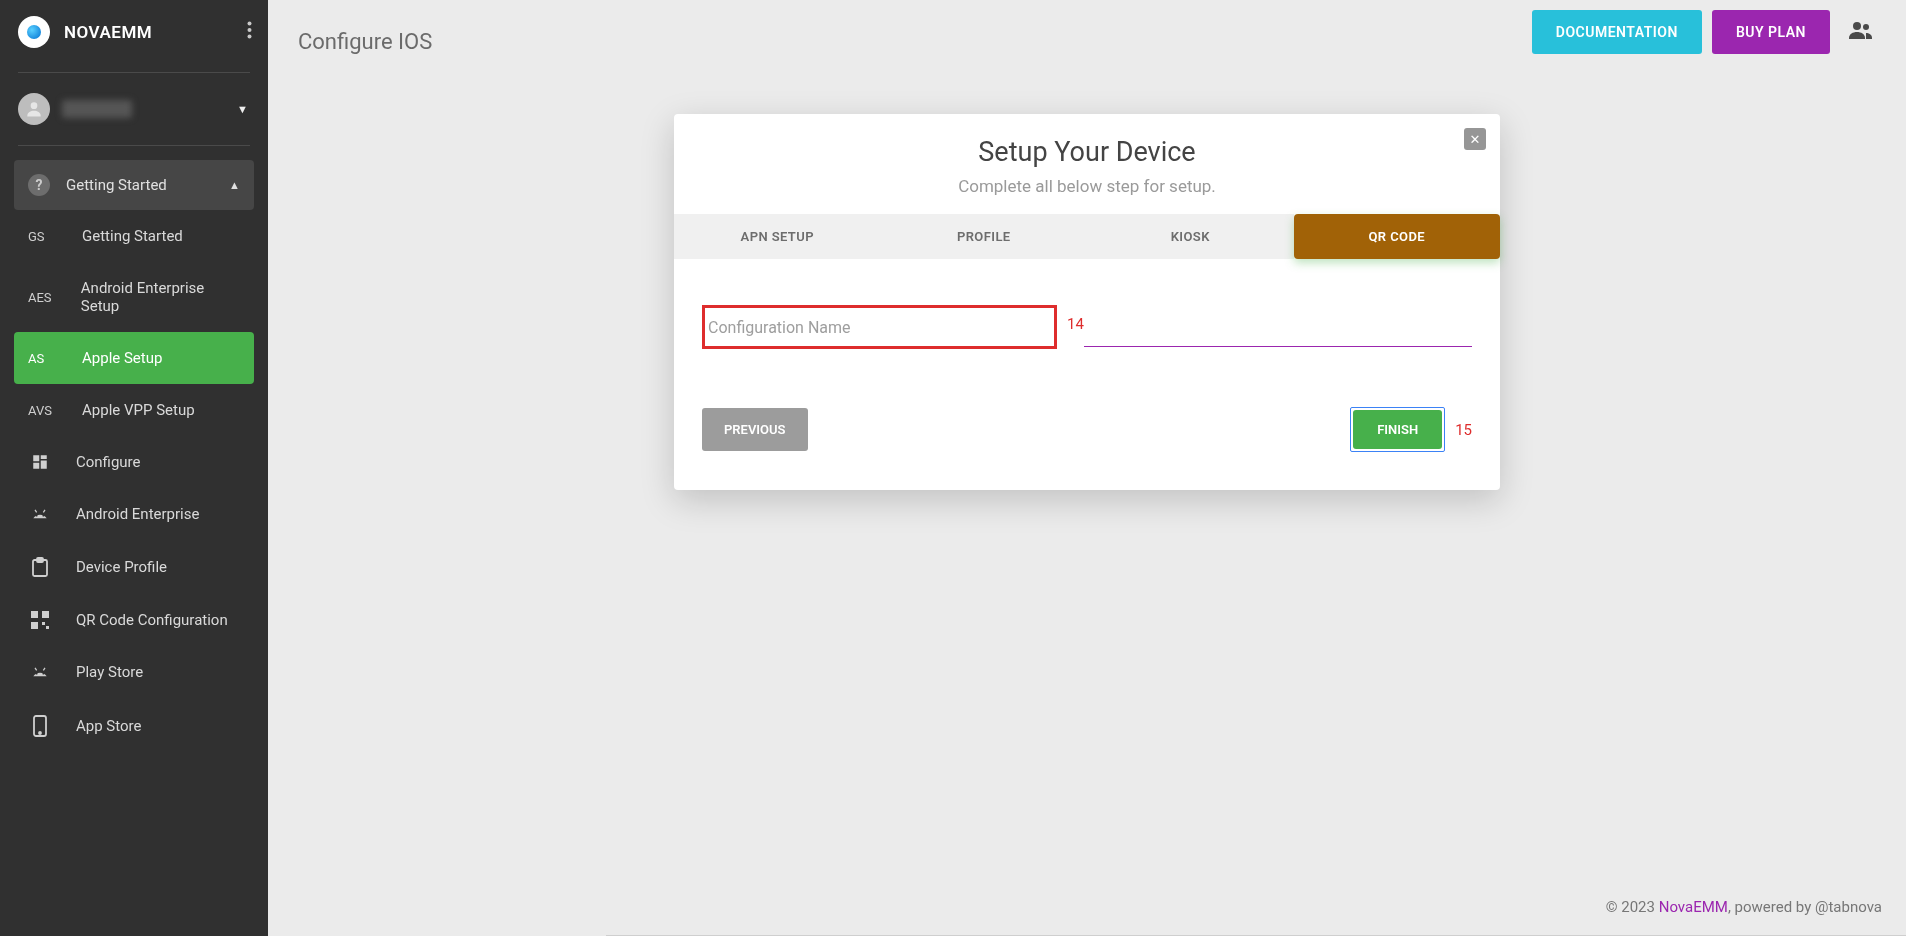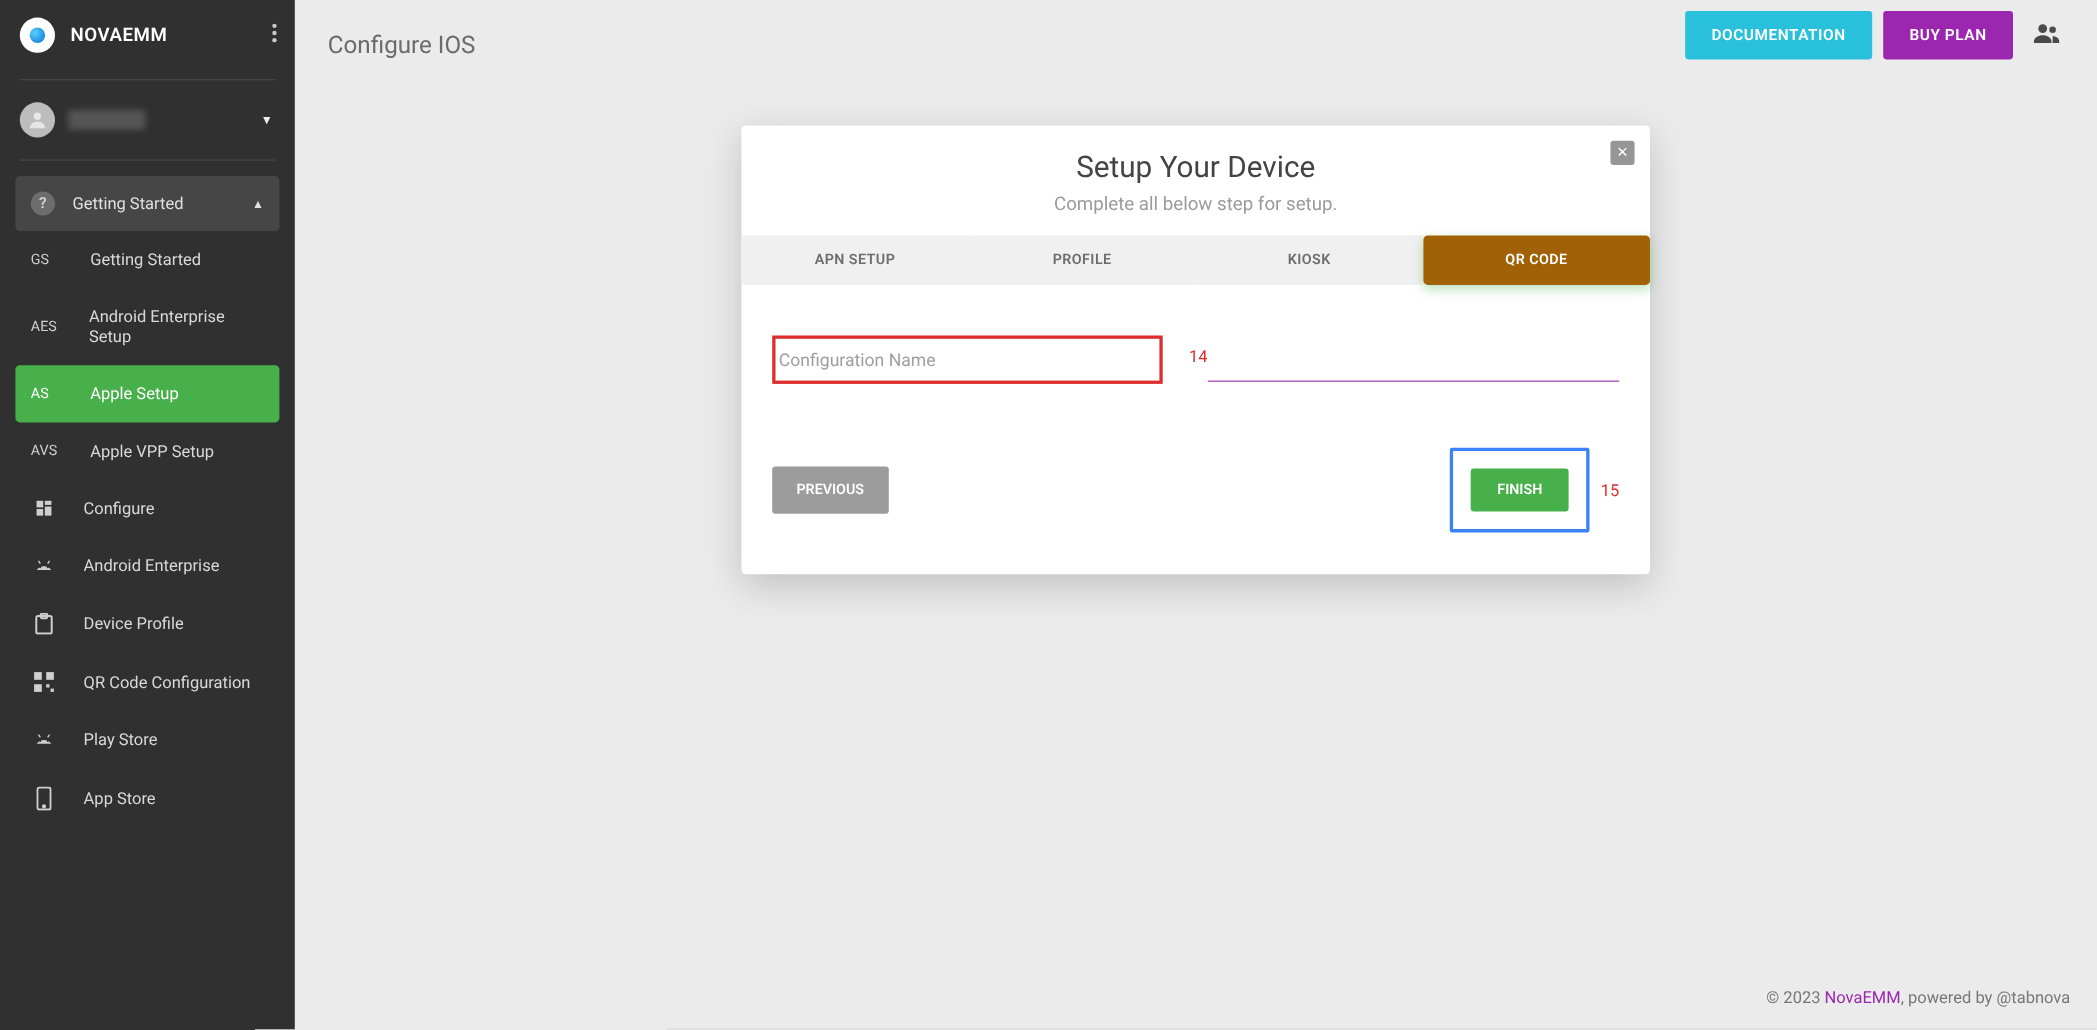--- a/index.html
+++ b/index.html
@@ -51,26 +51,26 @@
 
     .tabs { display: flex; }
     .tab { flex: 1; text-align: center; padding: 15px 8px; font-size: 13px; font-weight: 600; letter-spacing: 0.4px; color: #6d6d6d; background: #f0f0f0; cursor: pointer; }
     .tab.active { background: #a16207; color: #fff; border-radius: 4px; box-shadow: 0 4px 10px rgba(71,176,75,0.35); }
 
     .card-body { padding: 46px 28px 38px; position: relative; }
     .field-wrap { position: relative; display: flex; align-items: center; }
     .input-box { width: 355px; height: 44px; border: 3px solid #de2d2d; background: transparent; }
     .input-placeholder-abs { position: absolute; left: 6px; top: 50%; transform: translateY(-50%); color: #9e9e9e; font-size: 16px; pointer-events: none; }
     .underline { flex: 1; height: 1px; background: #9b26af; margin-left: 0; align-self: flex-end; margin-bottom: 2px; }
-    .annot-14 { color: #de2d2d; font-size: 15px; margin-left: 24px; margin-bottom: 6px; }
+    .annot-14 { color: #de2d2d; font-size: 15px; margin-left: 10px; margin-bottom: 6px; }
 
     .card-actions { display: flex; justify-content: space-between; align-items: center; margin-top: 58px; }
     .btn-prev { background: #9c9c9c; color: #fff; padding: 14px 22px; font-weight: 600; font-size: 13px; border: none; border-radius: 3px; cursor: pointer; }
     .finish-wrap { display: flex; align-items: center; gap: 10px; }
-    .finish-outline { padding: 16px; border: 3px solid #3b82f6; border-radius: 2px; display: inline-flex; }
+    .finish-outline { padding: 2px; border: 1px solid #3b82f6; border-radius: 2px; display: inline-flex; }
     .btn-finish { background: #47b04b; color: #fff; padding: 12px 24px; font-weight: 600; font-size: 13px; border: none; border-radius: 3px; cursor: pointer; }
     .annot-15 { color: #de2d2d; font-size: 15px; }
 
     .footer { position: absolute; bottom: 20px; right: 24px; color: #777; font-size: 15px; }
     .footer a { color: #9b26af; text-decoration: none; }
     .footer .by { color: #777; }
 
     .content-divider { position: absolute; left: 338px; right: 0; bottom: 0; height: 1px; background: #cfcfcf; }
   </style>
 </head>

